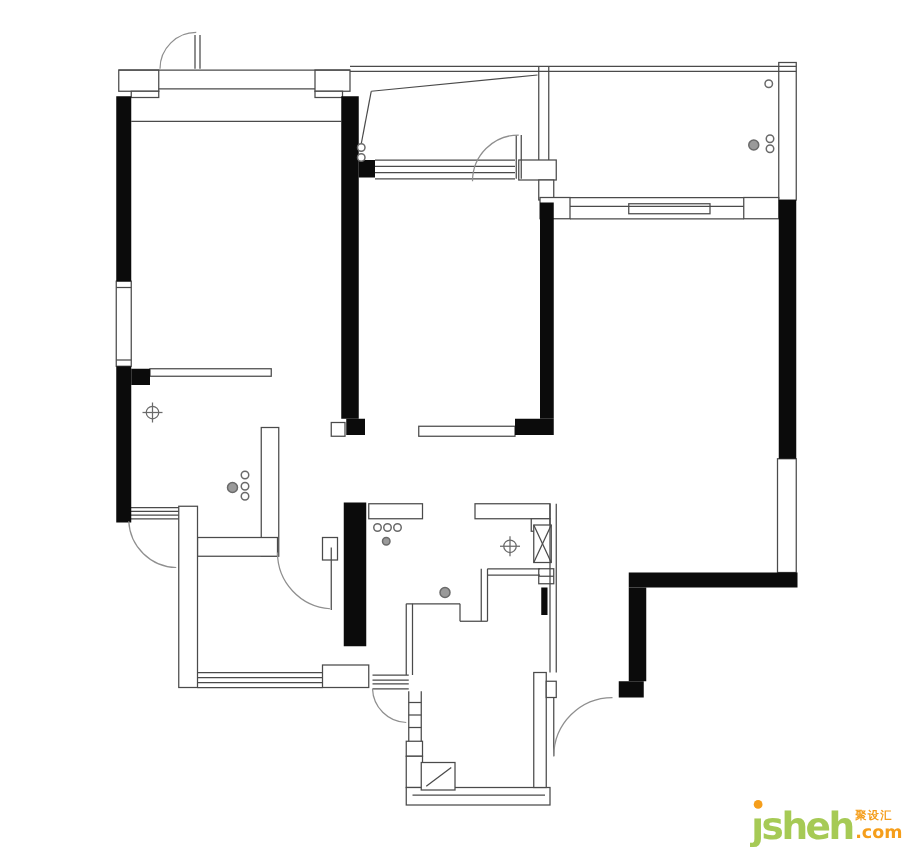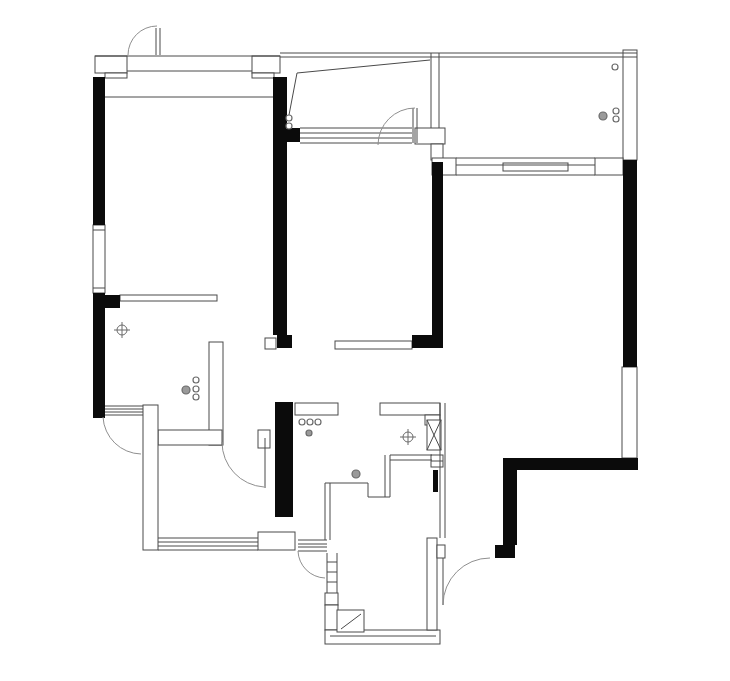--- a/index.html
+++ b/index.html
@@ -145,13 +145,24 @@
       <circle cx="309" cy="433" r="3" fill="#9a9a9a" stroke="#6a6a6a" stroke-width="1.2"></circle>
       <circle cx="356" cy="474" r="4" fill="#9a9a9a" stroke="#6a6a6a" stroke-width="1.2"></circle>
       <circle cx="122" cy="330" r="5" fill="none" stroke="#6a6a6a" stroke-width="1"></circle>
       <line x1="114" y1="330" x2="130" y2="330" stroke="#6a6a6a" stroke-width="1"></line>
       <line x1="122" y1="322" x2="122" y2="338" stroke="#6a6a6a" stroke-width="1"></line>
       <circle cx="408" cy="437" r="5" fill="none" stroke="#6a6a6a" stroke-width="1"></circle>
       <line x1="400" y1="437" x2="416" y2="437" stroke="#6a6a6a" stroke-width="1"></line>
       <line x1="408" y1="429" x2="408" y2="445" stroke="#6a6a6a" stroke-width="1"></line>
     </svg>
 
+  <div class="watermark">
+    <span class="brand" style="color: rgb(166, 202, 85);">
+      <span class="j-wrap">
+        <span class="j-dot" style="background: rgb(245, 158, 27);"></span><span>ȷ</span>
+      </span><span>sheh</span>
+    </span>
+    <span class="tail">
+      <span class="cjk" style="color: rgb(245, 158, 27);">聚设汇</span>
+      <span class="com" style="color: rgb(245, 158, 27);">.com</span>
+    </span>
+  </div>
 </div>
 
 </body></html>

